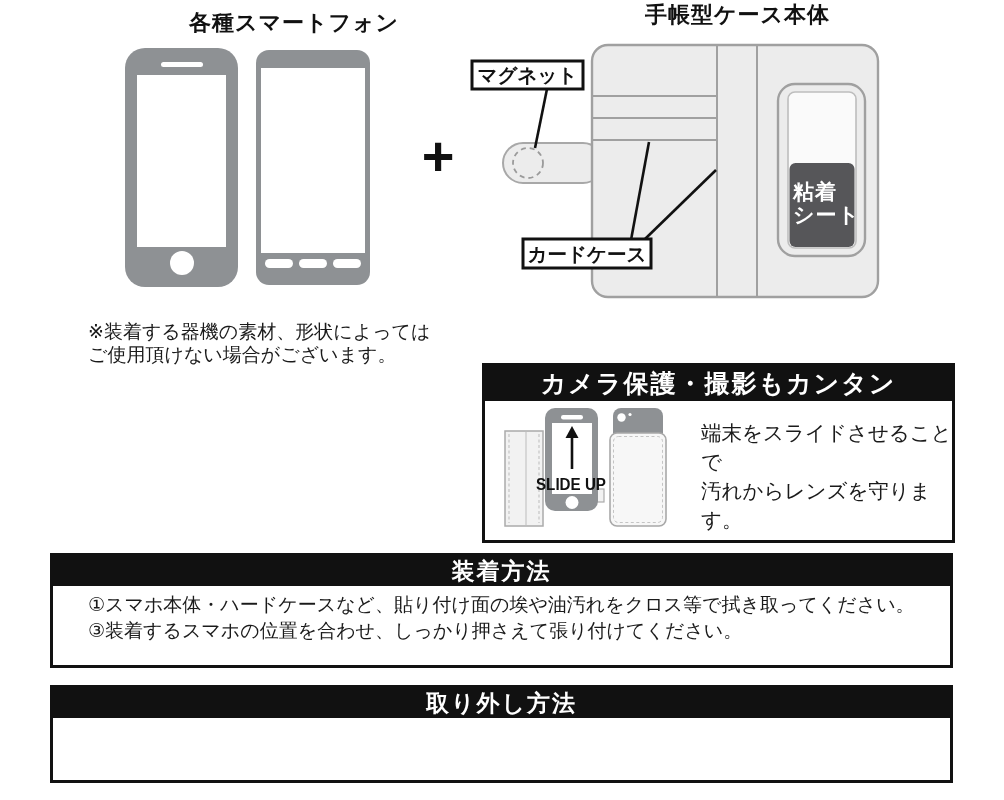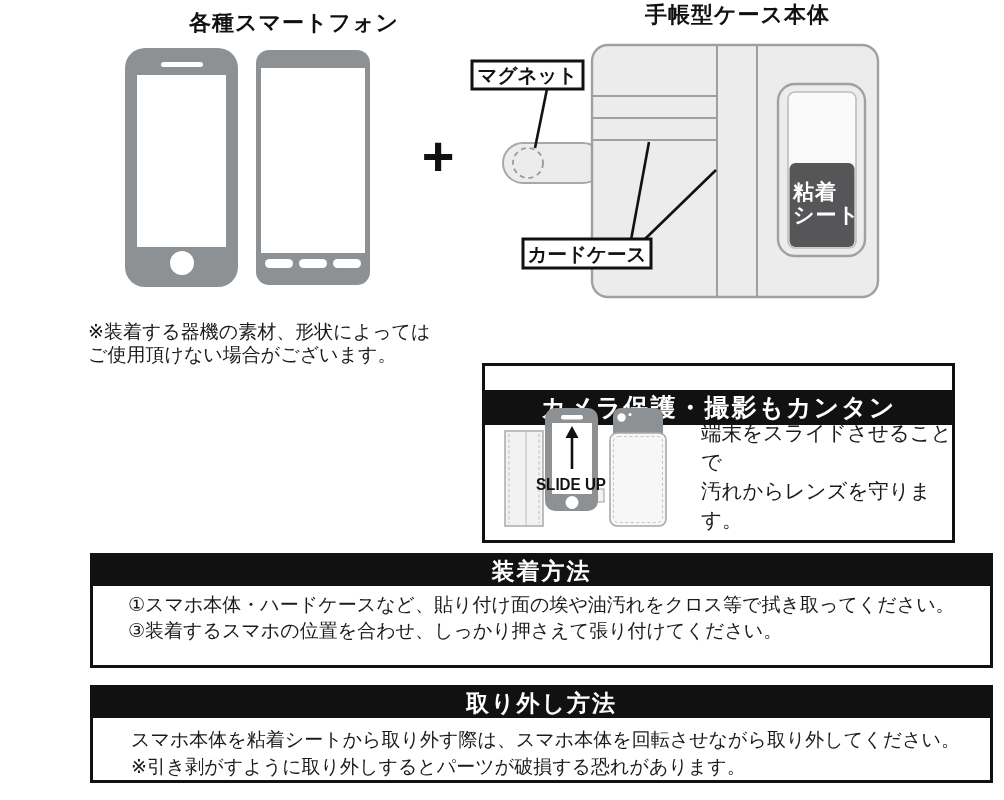--- a/index.html
+++ b/index.html
@@ -16,24 +16,24 @@
   .phone1 .screen{position:absolute;left:12px;top:27px;width:89px;height:172px;background:#fff;}
   .phone1 .home{position:absolute;left:50%;transform:translateX(-50%);bottom:12px;width:24px;height:24px;border-radius:50%;background:#fff;}
   .phone2{left:256px;top:50px;width:114px;height:235px;border-radius:13px;}
   .phone2 .screen{position:absolute;left:5px;top:18px;width:104px;height:185px;background:#fff;}
   .phone2 .btns{position:absolute;left:0;right:0;bottom:17px;display:flex;justify-content:center;gap:6px;}
   .phone2 .btns span{display:block;width:28px;height:9px;border-radius:4.5px;background:#fff;}
   .plus{left:406px;top:128px;width:64px;text-align:center;font-size:56px;font-weight:900;color:#111;line-height:1;}
   .note{left:88px;top:285px;font-size:19px;line-height:23px;color:#1a1a1a;margin-top:35px;}
   
   .cambox{left:482px;top:363px;width:473px;height:180px;border:3px solid #111;background:#fff;box-sizing:border-box;}
-  .cambox .bar{height:35px;background:#111;color:#fff;font-weight:bold;font-size:25px;letter-spacing:2px;text-align:center;line-height:35px;margin-top:24px;}
+  .cambox .bar{height:35px;background:#111;color:#fff;font-weight:bold;font-size:25px;letter-spacing:2px;text-align:center;line-height:35px;}
   .camtext{position:absolute;left:216px;top:46px;font-size:20.5px;line-height:29px;color:#1a1a1a;margin-top:6px;}
   
-  .sect{left:50px;width:903px;border:3px solid #111;background:#fff;box-sizing:border-box;margin-left:40px;}
+  .sect{left:50px;width:903px;border:3px solid #111;background:#fff;box-sizing:border-box;}
   .sect .bar{height:30px;background:#111;color:#fff;font-weight:bold;font-size:23px;letter-spacing:2px;text-align:center;line-height:30px;}
   .sect .body{font-size:19px;color:#1a1a1a;}
   .sect1{top:553px;height:115px;}
   .sect1 .body{padding:6px 19px 0 35px;line-height:26px;}
   .sect2{top:685px;height:98px;}
   .sect2 .body{padding:8px 10px 0 38px;line-height:27px;}
 </style>
 </head>
 <body>
 
@@ -133,19 +133,15 @@
   <div class="abs sect sect1">
     <div class="bar">装着方法</div>
     <div class="body">
       <div>①スマホ本体・ハードケースなど、貼り付け面の埃や油汚れをクロス等で拭き取ってください。</div>
       <div>③装着するスマホの位置を合わせ、しっかり押さえて張り付けてください。</div>
     </div>
   </div>
 
   <div class="abs sect sect2">
     <div class="bar">取り外し方法</div>
-    <div class="body">
-      <div>スマホ本体を粘着シートから取り外す際は、スマホ本体を回転させながら取り外してください。</div>
-      <div>※引き剥がすように取り外しするとパーツが破損する恐れがあります。</div>
-    </div>
   </div>
 
 </div>
 
 </body></html>

